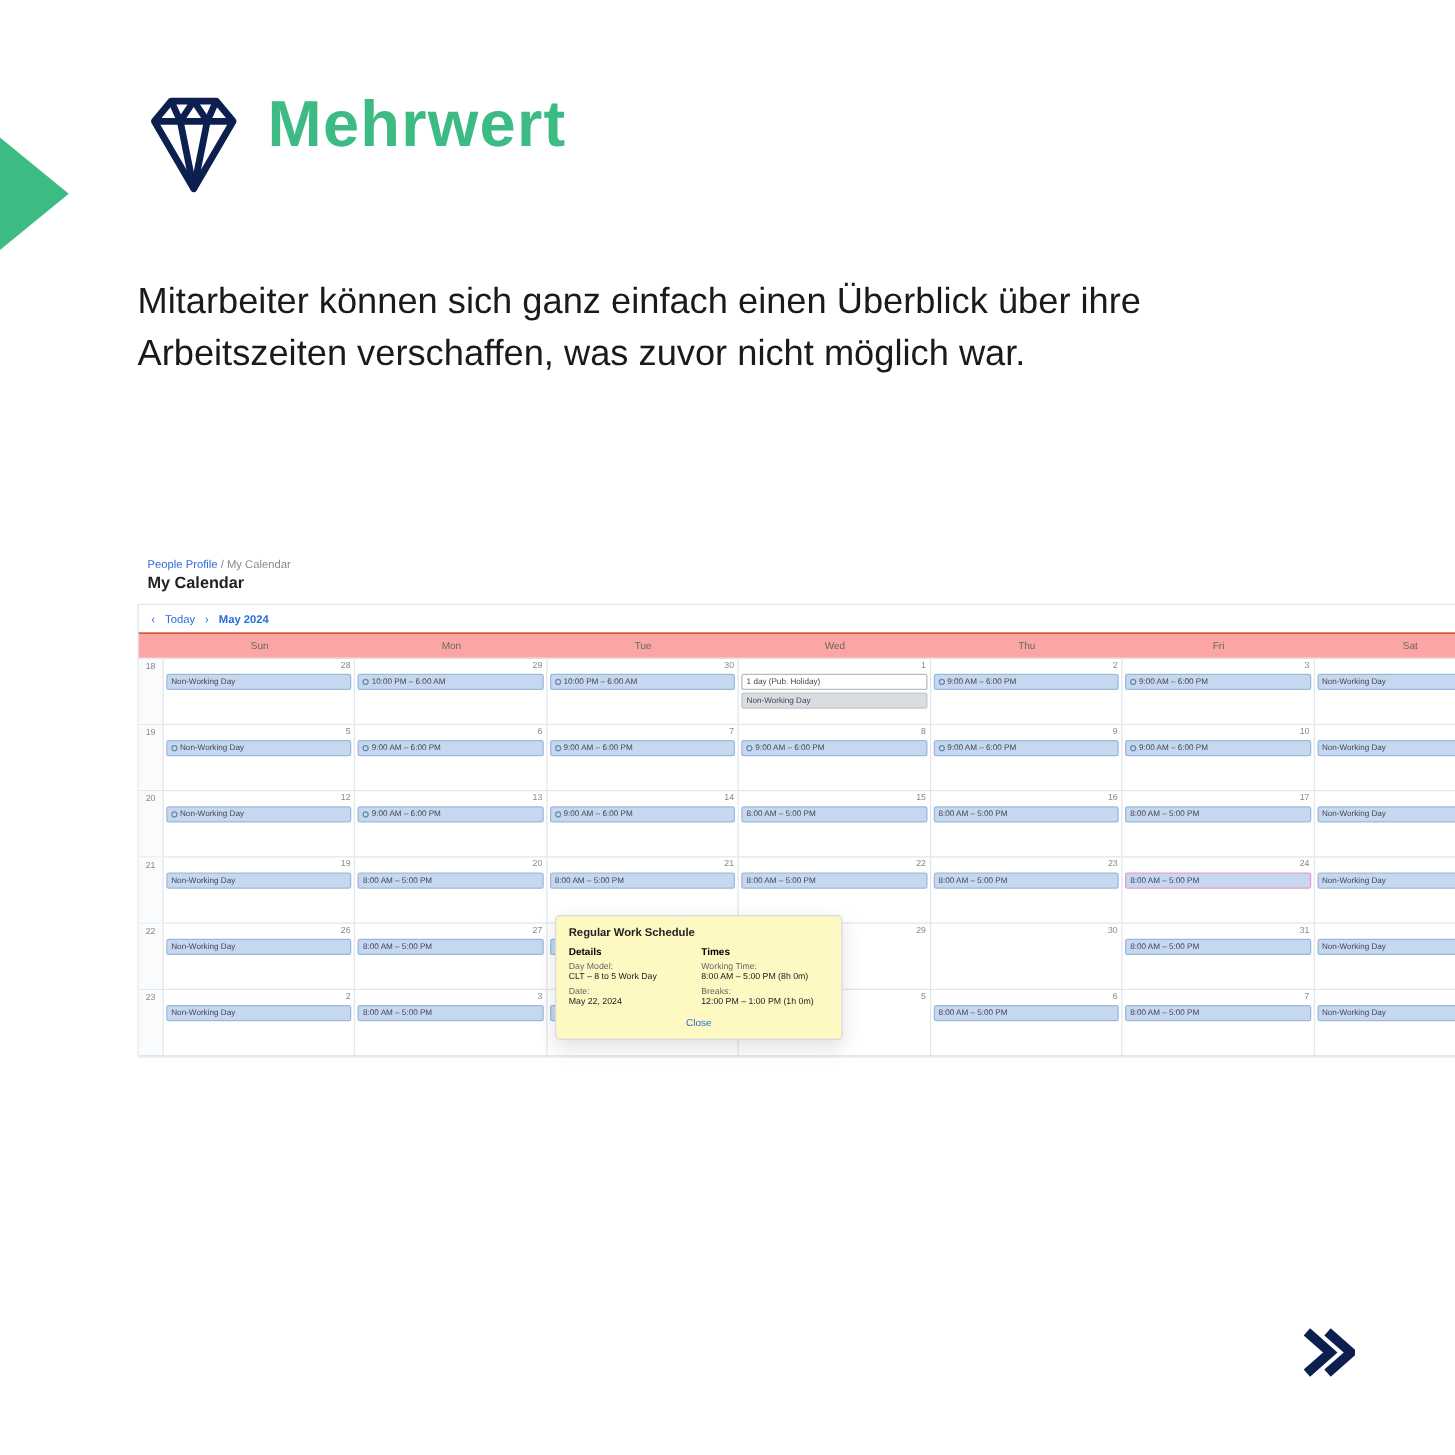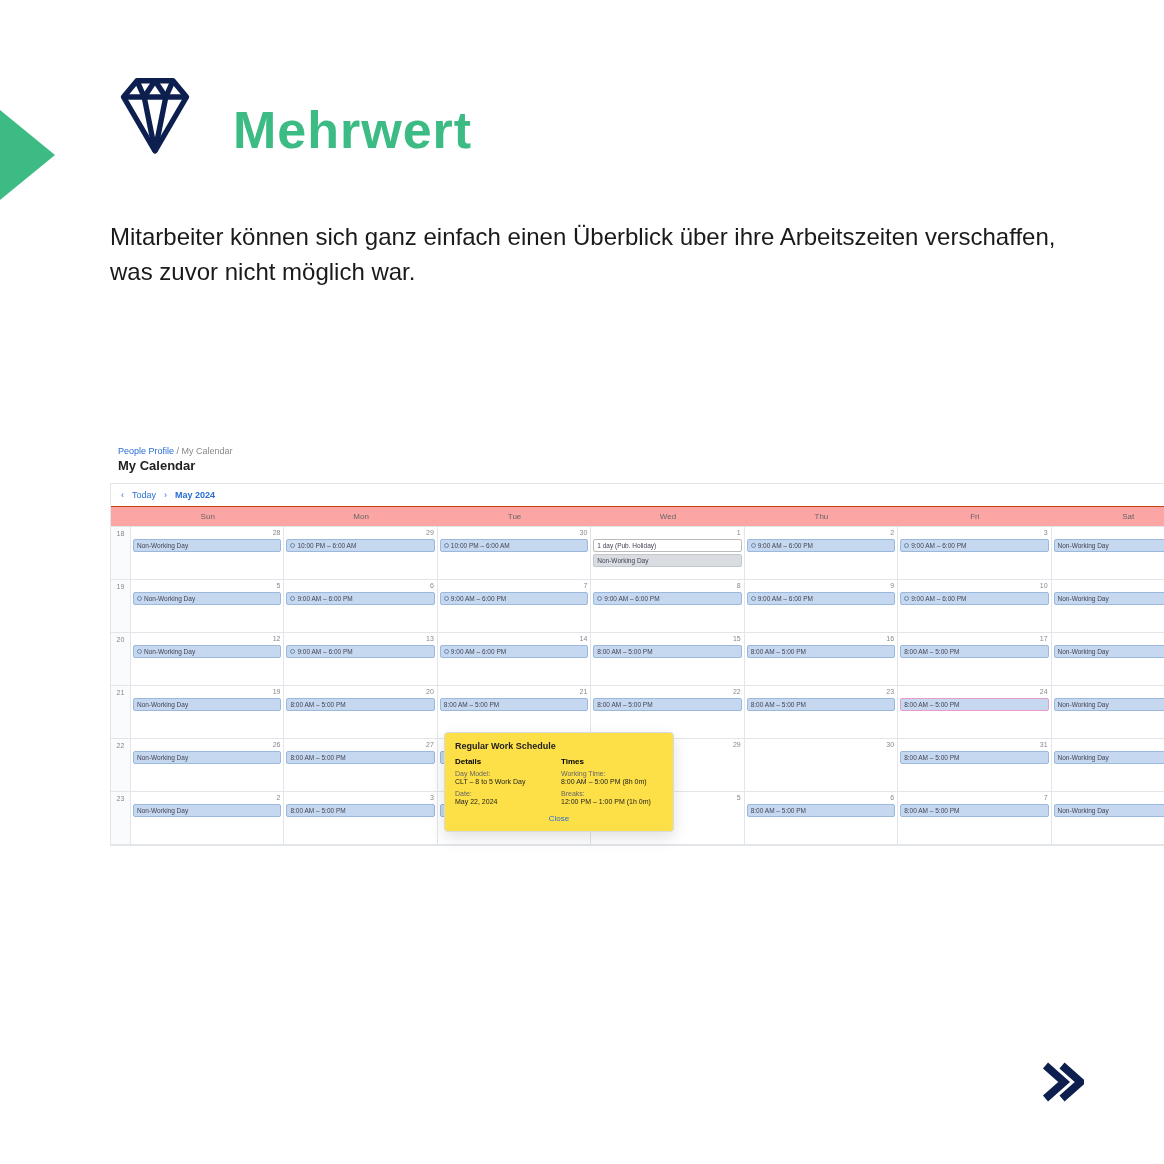--- a/index.html
+++ b/index.html
@@ -1,23 +1,23 @@
 <!DOCTYPE html>
 <html><head>
 <meta charset="utf-8">
 <style>
   *{box-sizing:border-box;margin:0;padding:0;font-family:Arial,Helvetica,sans-serif}
   body{width:1164px;height:1164px;background:#fff;position:relative;overflow:hidden}
   .accent-arrow{position:absolute;left:0;top:110px;width:0;height:0;
     border-top:45px solid transparent;border-bottom:45px solid transparent;
     border-left:55px solid #3dbb85}
-  .top{position:absolute;left:110px;top:70px;display:flex;align-items:flex-end;gap:33px}
+  .top{position:absolute;left:110px;top:70px;display:flex;align-items:flex-start;gap:14px}
   .diamond-icon{width:90px;height:90px}
   .title{font-size:52px;font-weight:800;color:#3dbb85;letter-spacing:1px}
-  .subtitle{position:absolute;left:110px;top:220px;width:960px;font-size:24px;
+  .subtitle{position:absolute;left:110px;top:220px;width:960px;font-size:29px;
     color:#1a1a1a;line-height:1.45;font-weight:400}
   .shot{position:absolute;left:110px;top:440px;width:1096px;background:#fff}
   .crumb{font-size:9px;color:#2a6dd6;margin:6px 0 2px 8px}
   .crumb .grey{color:#888}
   .page-title{font-size:13px;font-weight:bold;margin:0 0 10px 8px;color:#222}
   .cal-wrap{border:1px solid #e2e6ea;background:#fff;position:relative}
   .nav-bar{display:flex;align-items:center;gap:8px;padding:6px 10px;font-size:9px;color:#2a6dd6}
   .nav-bar .chev{color:#2a6dd6;cursor:pointer}
   .nav-bar .today{color:#2a6dd6;cursor:pointer}
   .nav-bar .month{color:#2a6dd6;font-weight:700}
@@ -31,21 +31,21 @@
   .day:last-child{border-right:none}
   .dnum{position:absolute;top:2px;right:3px;font-size:7px;color:#888}
   .pill{position:absolute;left:2px;right:2px;top:12px;height:13px;border-radius:2px;
     background:#c6d8ef;border:1px solid #9bb9dc;font-size:6.5px;color:#445;
     padding:1px 3px;overflow:hidden;white-space:nowrap;display:flex;align-items:center;gap:2px}
   .pill.pink{border-color:#e89acb;top:12px}
   .pill.white{background:#fff;border-color:#bbb}
   .pill.sub{top:27px;background:#d9dde1;border-color:#c3c8cd}
   .clock{display:inline-block;width:5px;height:5px;border:0.6px solid #6a88a9;border-radius:50%;
     position:relative;flex-shrink:0}
-  .popover{position:absolute;left:333px;top:248px;width:230px;background:#fde047;
+  .popover{position:absolute;left:333px;top:248px;width:230px;background:#fef9c3;
     border:1px solid #d5dbe0;border-radius:4px;box-shadow:0 6px 16px rgba(0,0,0,.12);
     font-size:8px;padding:8px 10px;z-index:5}
   .popover h4{font-size:9px;margin-bottom:6px;color:#222}
   .pcols{display:flex;gap:4px}
   .pcol{flex:1}
   .pcol .h{font-weight:bold;margin-bottom:4px;font-size:8px}
   .pcol .lbl{color:#666;font-size:7px;margin-bottom:1px}
   .pcol .val{font-size:7px;margin-bottom:5px;color:#222}
   .popover .close{color:#2a6dd6;font-size:8px;text-align:center;margin-top:4px;cursor:pointer}
   .corner-icon{position:absolute;top:24px;right:8px;color:#2a6dd6;font-size:10px}

